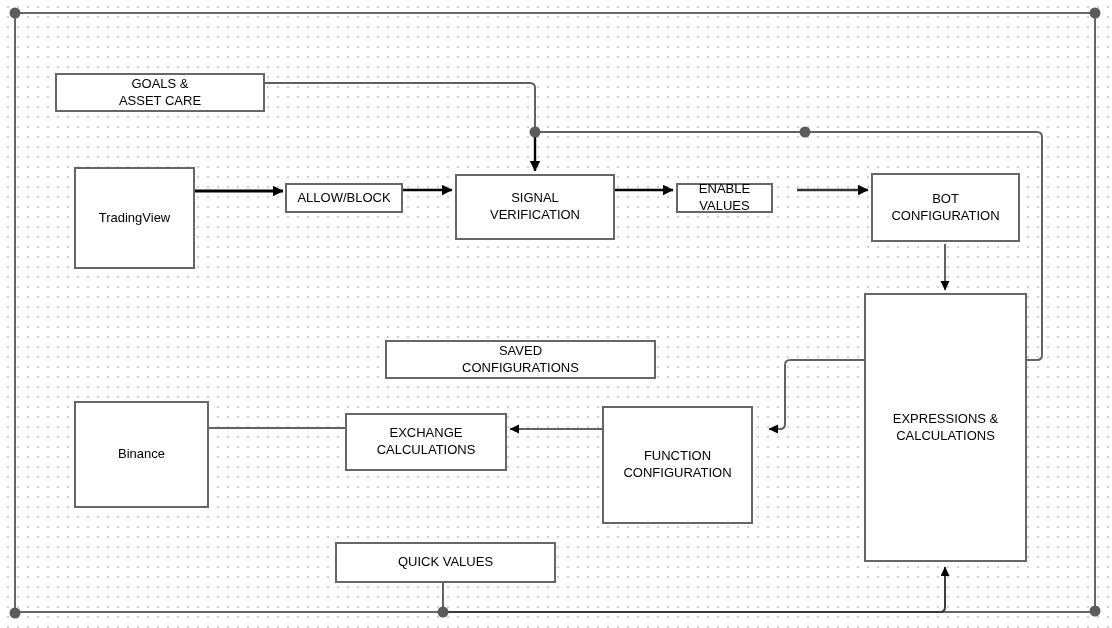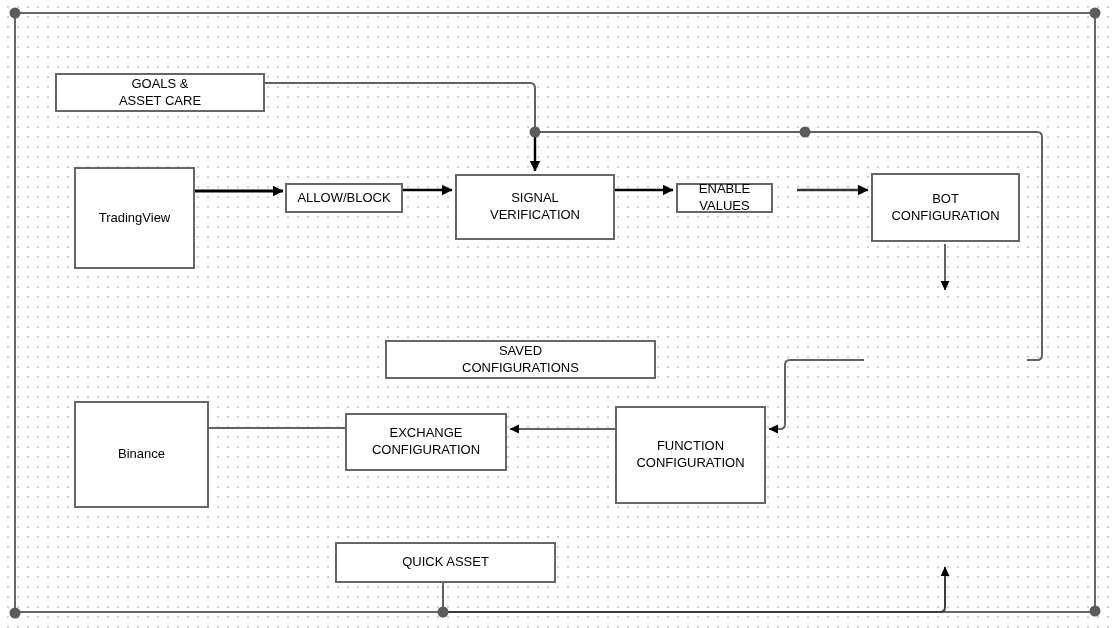--- a/index.html
+++ b/index.html
@@ -105,32 +105,36 @@
   <div class="node" style="left:871px;top:173px;width:149px;height:69px;">
     <span class="lbl">BOT
 CONFIGURATION</span>
   </div>
 
   <div class="node" style="left:385px;top:303px;width:271px;height:39px;margin-top:37px;">
     <span class="lbl">SAVED
 CONFIGURATIONS</span>
   </div>
 
+  <div class="node" style="left:864px;top:293px;width:163px;height:269px;">
+    <span class="lbl">EXPRESSIONS &amp;
+CALCULATIONS</span>
+  </div>
 
-  <div class="node" style="left:615px;top:406px;width:151px;height:98px;">
+  <div class="node" style="left:602px;top:406px;width:151px;height:118px;">
     <span class="lbl">FUNCTION
 CONFIGURATION</span>
   </div>
 
   <div class="node" style="left:345px;top:413px;width:162px;height:58px;">
     <span class="lbl">EXCHANGE
-CONFIGURATION</span>
+CALCULATIONS</span>
   </div>
 
   <div class="node" style="left:74px;top:401px;width:135px;height:107px;">
     <span class="lbl">Binance</span>
   </div>
 
   <div class="node" style="left:335px;top:542px;width:221px;height:41px;">
-    <span class="lbl">QUICK ASSET</span>
+    <span class="lbl">QUICK VALUES</span>
   </div>
 
 </div>
 
 </body></html>

